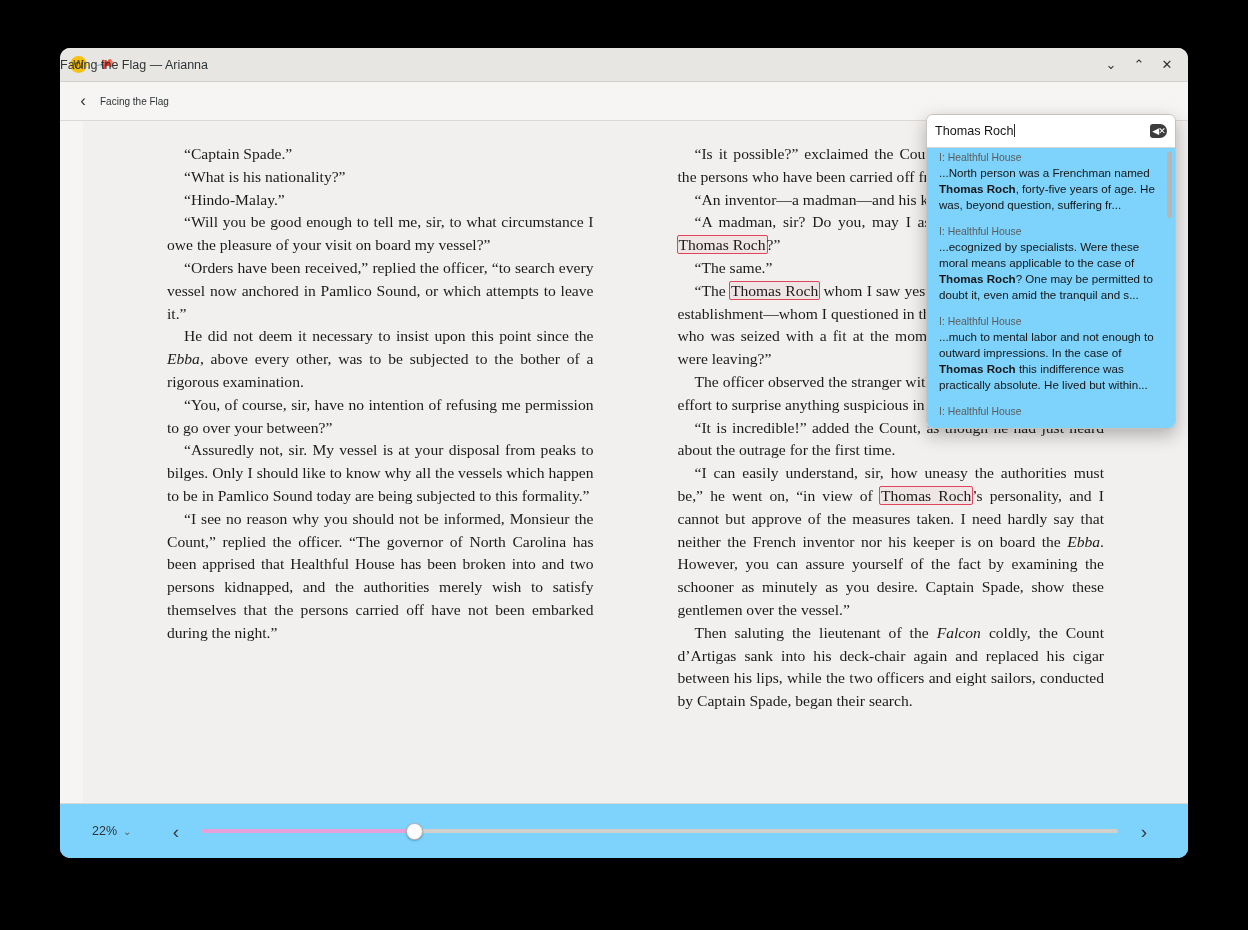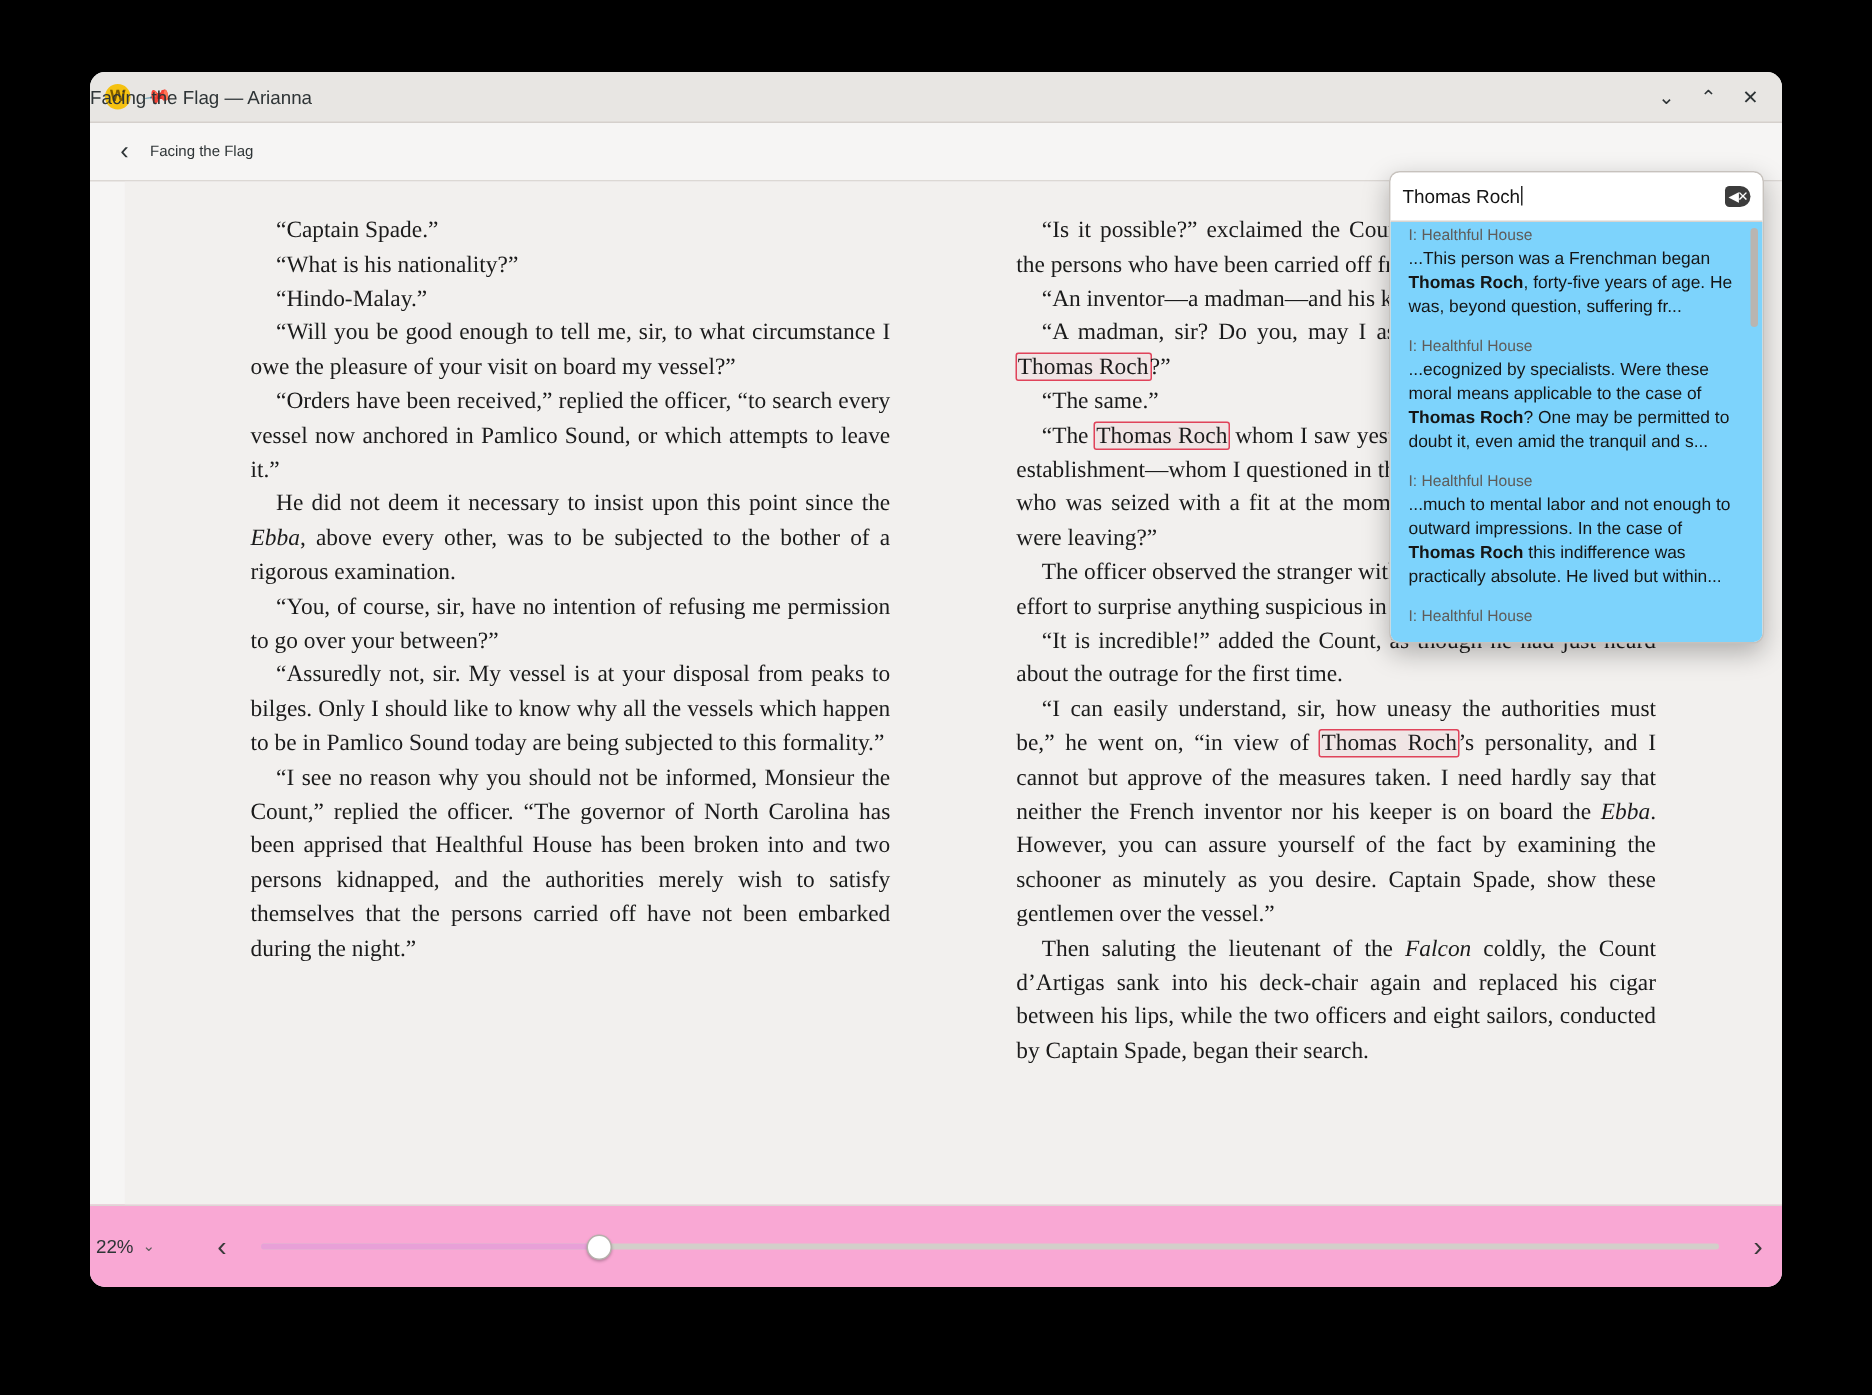--- a/index.html
+++ b/index.html
@@ -139,25 +139,25 @@
     border: 1.6px solid #e0435a;
     border-radius: 2px;
     padding: 0 1px;
     margin: 0 -1px;
     background: rgba(224,67,90,0.06);
   }
 
   
   .bottombar {
     height: 54px;
-    background: #f9a8d4;
+    background: #7dd3fc;
     border-top: 1px solid #dcd8d4;
     display: flex;
     align-items: center;
-    padding: 0 4px;
+    padding: 0 32px;
     gap: 14px;
     flex: 0 0 auto;
   }
   .zoom-box {
     display: flex;
     align-items: center;
     gap: 6px;
     font-size: 12.5px;
     color: #2e3436;
     min-width: 58px;
@@ -307,21 +307,21 @@
       <div class="search-field">
         <div class="search-text">
           <span>Thomas Roch</span><span class="caret"></span>
         </div>
         <div class="clear-icon">◀✕</div>
       </div>
       <div class="results">
 
         <div class="result-item">
           <div class="result-loc">I: Healthful House</div>
-          <div class="result-snippet"><span>...This person was a Frenchman began </span><b>Thomas Roch</b><span>, forty-five years of age. He was, beyond question, suffering fr...</span></div>
+          <div class="result-snippet"><span>...North person was a Frenchman named </span><b>Thomas Roch</b><span>, forty-five years of age. He was, beyond question, suffering fr...</span></div>
         </div>
 
         <div class="result-item">
           <div class="result-loc">I: Healthful House</div>
           <div class="result-snippet"><span>...ecognized by specialists. Were these moral means applicable to the case of </span><b>Thomas Roch</b><span>? One may be permitted to doubt it, even amid the tranquil and s...</span></div>
         </div>
 
         <div class="result-item">
           <div class="result-loc">I: Healthful House</div>
           <div class="result-snippet"><span>...much to mental labor and not enough to outward impressions. In the case of </span><b>Thomas Roch</b><span> this indifference was practically absolute. He lived but within...</span></div>

